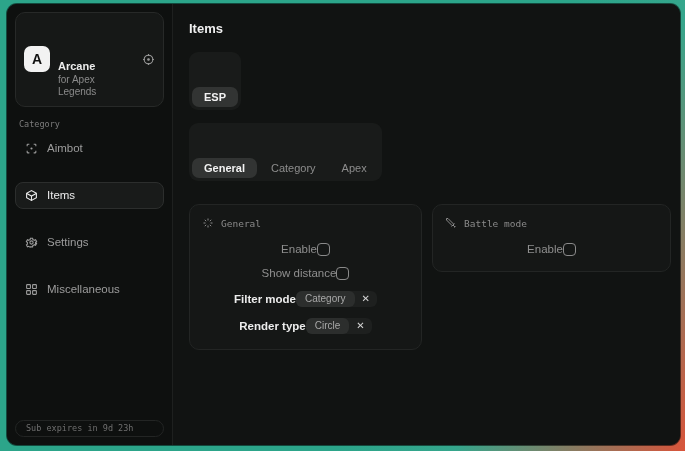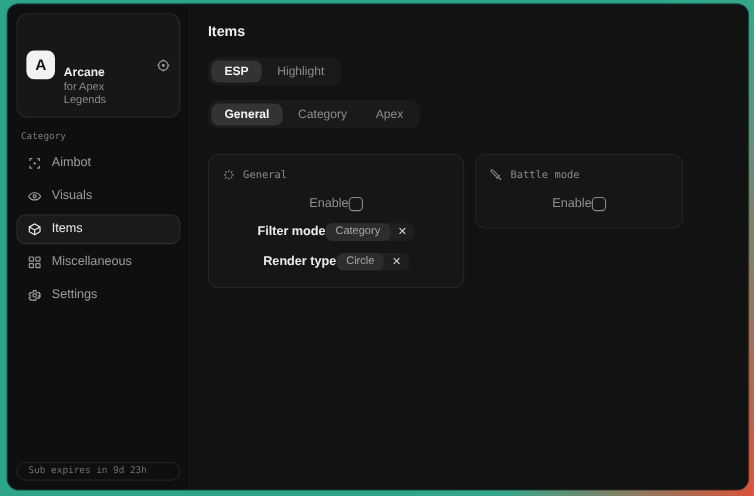--- a/index.html
+++ b/index.html
@@ -29,21 +29,21 @@
     display:flex; align-items:center; justify-content:center; flex-shrink:0;
   }
   .brand-text { line-height:1.25; }
   .brand-title { font-size:11px; font-weight:bold; color:#ececec;margin-top:40px; }
   .brand-sub { font-size:10px; color:#8b8b8b; }
   .brand-target { margin-left:auto; color:#9a9a9a; display:flex; }
   .cat-label {
     font-family:"DejaVu Sans Mono", monospace;
     font-size:8.5px; color:#7c7c7c; margin:12px 4px 6px;
   }
-  .nav { display:flex; flex-direction:column; gap:3px; }
+  .nav { display:flex; flex-direction:column; gap:20px; }
   .nav-item {
     display:flex; align-items:center; gap:9px;
     padding:6px 9px; border-radius:8px; border:1px solid transparent;
     color:#9c9c9c; font-size:11.5px; cursor:pointer;
   }
   .nav-item .nicon { display:flex; color:inherit; }
   .nav-item.selected { background:#191b1a; border-color:#2c2e2d; color:#ececec; }
   .side-spacer { flex:1; }
   .sub-card {
     border:1px solid #232524; border-radius:10px; padding:0 10px;
@@ -53,31 +53,31 @@
   .sub-line2 { color:#b9b9b9; }
   
   .main { flex:1; padding:15px 16px; background:#111312; }
   .page-title { font-size:13px; font-weight:bold; color:#f0f0f0; margin:2px 0 16px; }
   .tab-group {
     display:inline-flex; background:#191b1a; border-radius:9px; padding:3px;
     gap:2px; margin-bottom:13px;
   }
   .tab {
     padding:4px 12px; border-radius:7px; font-size:11px; color:#8d8d8d;
-    cursor:pointer; white-space:nowrap;
+    cursor:pointer; white-space:nowrap;margin-top:32px;
   }
   .tab.selected { background:#323433; color:#f2f2f2; font-weight:bold; }
   .tab-row { display:block; }
   .panels { display:flex; gap:10px; align-items:flex-start; margin-top:10px; }
   .panel {
     background:#151716; border:1px solid #232524; border-radius:10px;
     padding:10px 12px;
   }
   .panel.general { width:233px; }
-  .panel.battle { width:189px; }
+  .panel.battle { width:239px; }
   .panel-header {
     display:flex; align-items:center; gap:7px; color:#8a8a8a;
     font-family:"DejaVu Sans Mono", monospace; font-size:9.5px;
     margin:2px 0 8px;
   }
   .panel-header .picon { display:flex; color:#8a8a8a; }
   .row {
     display:flex; align-items:center; justify-content:center;
     padding:5.5px 0; font-size:11.5px;
   }
@@ -133,74 +133,64 @@
     <div class="nav">
       <div class="nav-item">
         <span class="nicon">
           <svg width="13" height="13" viewBox="0 0 24 24" fill="none" stroke="currentColor" stroke-width="2">
             <path d="M4 8V5a1 1 0 0 1 1-1h3M16 4h3a1 1 0 0 1 1 1v3M20 16v3a1 1 0 0 1-1 1h-3M8 20H5a1 1 0 0 1-1-1v-3"></path>
             <circle cx="12" cy="12" r="1" fill="currentColor"></circle>
           </svg>
         </span>
         <span>Aimbot</span>
       </div>
-      <div class="nav-item">
-        <span class="nicon">
-          <svg width="13" height="13" viewBox="0 0 24 24" fill="none" stroke="currentColor" stroke-width="2">
-            <path d="M2 12s3.5-6 10-6 10 6 10 6-3.5 6-10 6S2 12 2 12z"></path>
-            <circle cx="12" cy="12" r="2.5"></circle>
-          </svg>
-        </span>
-        <span>Visuals</span>
-      </div>
       <div class="nav-item selected">
         <span class="nicon">
           <svg width="13" height="13" viewBox="0 0 24 24" fill="none" stroke="currentColor" stroke-width="2">
             <path d="M21 8l-9-5-9 5v8l9 5 9-5V8z"></path>
               <path d="M3.3 8.3L12 13l8.7-4.7M12 13v8"></path>
           </svg>
         </span>
         <span>Items</span>
+      </div>
+      <div class="nav-item">
+        <span class="nicon">
+          <svg width="13" height="13" viewBox="0 0 24 24" fill="none" stroke="currentColor" stroke-width="2">
+            <circle cx="12" cy="12" r="3"></circle>
+            <path d="M19.4 15a7.9 7.9 0 0 0 .1-3l2-1.5-2-3.5-2.4.9a8 8 0 0 0-2.6-1.5L14 4h-4l-.5 2.4a8 8 0 0 0-2.6 1.5l-2.4-.9-2 3.5 2 1.5a7.9 7.9 0 0 0 .1 3l-2 1.5 2 3.5 2.4-.9a8 8 0 0 0 2.6 1.5L10 20h4l.5-2.4a8 8 0 0 0 2.6-1.5l2.4.9 2-3.5-2.1-1.5z"></path>
+          </svg>
+        </span>
+        <span>Settings</span>
       </div>
       <div class="nav-item">
         <span class="nicon">
           <svg width="13" height="13" viewBox="0 0 24 24" fill="none" stroke="currentColor" stroke-width="2">
             <rect x="3" y="3" width="7" height="7" rx="1"></rect>
               <rect x="14" y="3" width="7" height="7" rx="1"></rect>
             <rect x="3" y="14" width="7" height="7" rx="1"></rect>
               <rect x="14" y="14" width="7" height="7" rx="1"></rect>
           </svg>
         </span>
         <span>Miscellaneous</span>
       </div>
-      <div class="nav-item">
-        <span class="nicon">
-          <svg width="13" height="13" viewBox="0 0 24 24" fill="none" stroke="currentColor" stroke-width="2">
-            <circle cx="12" cy="12" r="3"></circle>
-            <path d="M19.4 15a7.9 7.9 0 0 0 .1-3l2-1.5-2-3.5-2.4.9a8 8 0 0 0-2.6-1.5L14 4h-4l-.5 2.4a8 8 0 0 0-2.6 1.5l-2.4-.9-2 3.5 2 1.5a7.9 7.9 0 0 0 .1 3l-2 1.5 2 3.5 2.4-.9a8 8 0 0 0 2.6 1.5L10 20h4l.5-2.4a8 8 0 0 0 2.6-1.5l2.4.9 2-3.5-2.1-1.5z"></path>
-          </svg>
-        </span>
-        <span>Settings</span>
-      </div>
     </div>
 
     <div class="side-spacer"></div>
 
     <div class="sub-card">
       <div class="sub-line1">Sub expires in 9d 23h</div>
     </div>
   </div>
 
   <div class="main">
     <div class="page-title">Items</div>
 
     <div class="tab-row">
       <div class="tab-group">
         <div class="tab selected">ESP</div>
-        <div class="tab">Highlight</div>
       </div>
     </div>
 
     <div class="tab-row">
       <div class="tab-group">
         <div class="tab selected">General</div>
         <div class="tab">Category</div>
         <div class="tab">Apex</div>
       </div>
     </div>
@@ -212,20 +202,24 @@
           <span class="picon">
             <svg width="12" height="12" viewBox="0 0 24 24" fill="none" stroke="currentColor" stroke-width="2">
               <path d="M12 3v4M12 17v4M3 12h4M17 12h4M5.6 5.6l2.8 2.8M15.6 15.6l2.8 2.8M18.4 5.6l-2.8 2.8M8.4 15.6l-2.8 2.8"></path>
             </svg>
           </span>
           <span>General</span>
         </div>
 
         <div class="row">
           <span class="lbl-muted">Enable</span>
+          <span class="checkbox"></span>
+        </div>
+        <div class="row">
+          <span class="lbl-muted">Show distance</span>
           <span class="checkbox"></span>
         </div>
         <div class="row">
           <span class="lbl-strong">Filter mode</span>
           <span class="select-chip">
             <span class="select-value">Category</span>
             <span class="select-x">✕</span>
           </span>
         </div>
         <div class="row">

